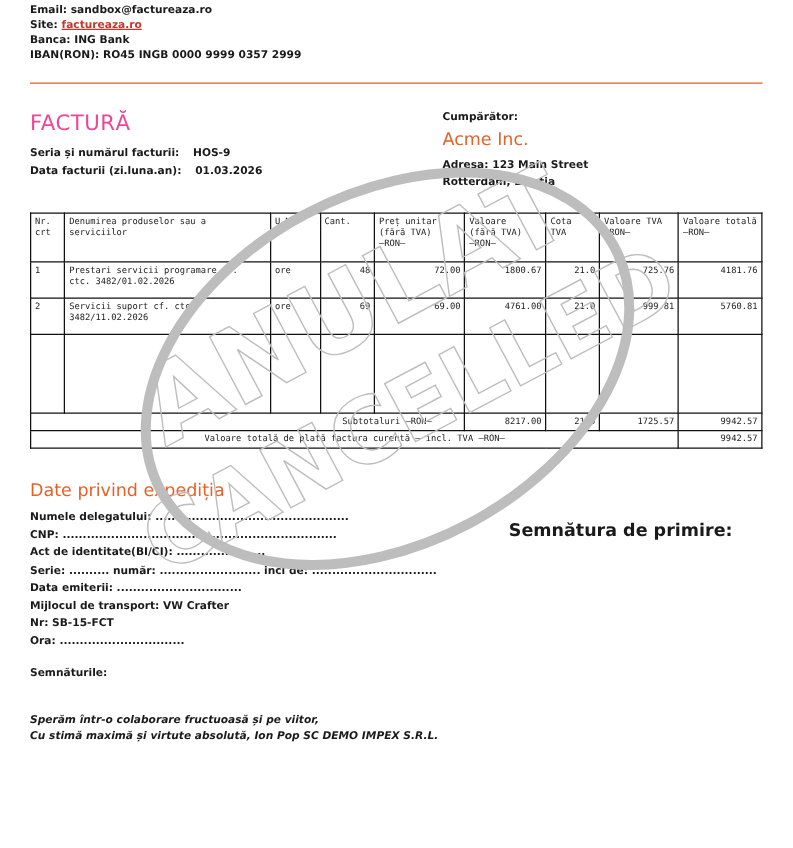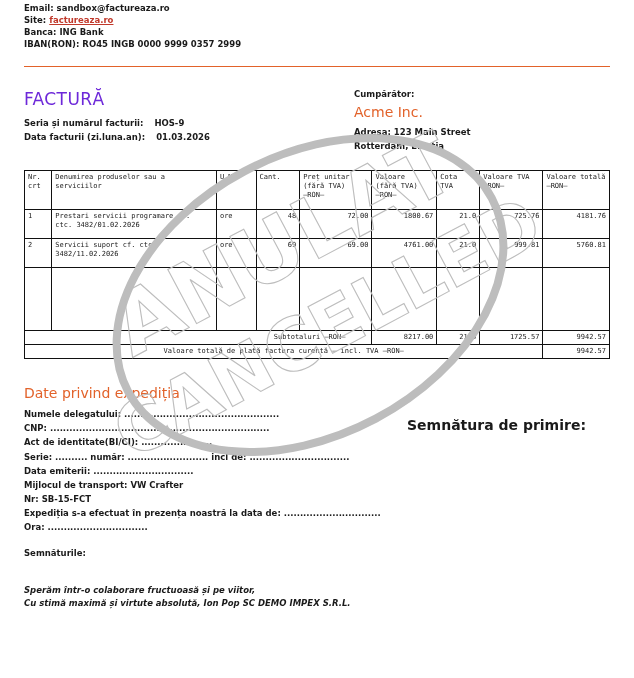--- a/index.html
+++ b/index.html
@@ -42,21 +42,21 @@
     margin: 16px 0 0 0;
   }
   
   .parties {
     display: flex;
     margin-top: 22px;
   }
   .parties .left { width: 330px; }
   .parties .right { flex: 1; }
   .doc-title {
-    color: #6d28d9;
+    color: #ec4899;
     font-size: 17px;
     letter-spacing: .4px;
     margin: 0 0 8px 0;
     font-weight: normal;
   }
   .meta-line {
     font-size: 8.5px;
     line-height: 1.62;
     font-weight: bold;
   }
@@ -293,21 +293,20 @@
   </div>
 
   <div>
     <div class="ship-line">Numele delegatului: ................................................</div>
     <div class="ship-line">CNP: ....................................................................</div>
     <div class="ship-line">Act de identitate(BI/CI): ......................</div>
     <div class="ship-line">Serie: .......... număr: ......................... incl de: ...............................</div>
     <div class="ship-line">Data emiterii: ...............................</div>
     <div class="ship-line">Mijlocul de transport: VW Crafter</div>
     <div class="ship-line">Nr: SB-15-FCT</div>
-    <div class="ship-line">Expediția s-a efectuat în prezența noastră la data de: ..............................</div>
     <div class="ship-line">Ora: ...............................</div>
   </div>
 
   <div class="sign-head">Semnăturile:</div>
 
   <div class="closing">
     <div>Sperăm într-o colaborare fructuoasă și pe viitor,</div>
     <div>Cu stimă maximă și virtute absolută, Ion Pop SC DEMO IMPEX S.R.L.</div>
   </div>
 

